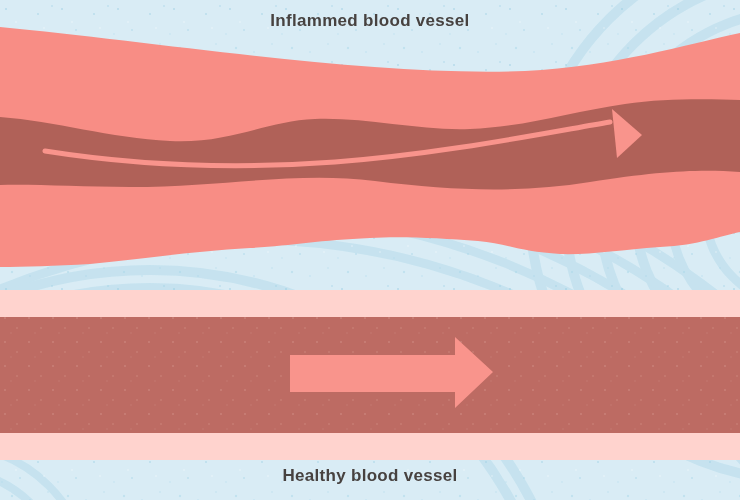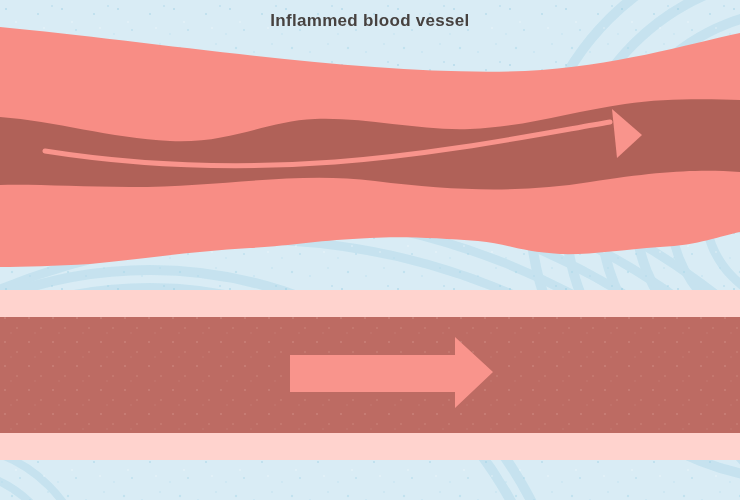--- a/index.html
+++ b/index.html
@@ -105,13 +105,14 @@
 
     <rect x="0" y="317" width="740" height="116" fill="#bd6b63"></rect>
 
     <rect x="0" y="317" width="740" height="116" fill="url(#reddots)"></rect>
 
     <polygon points="290,355 455,355 455,337 493,372 455,408 455,392 290,392" fill="#f9948c"></polygon>
   </svg>
 
   <div class="vessel-label top" style="color: rgb(71, 66, 64);">Inflammed blood vessel</div>
 
+  <div class="vessel-label bottom" style="color: rgb(71, 66, 64);">Healthy blood vessel</div>
 </div>
 
 </body></html>

